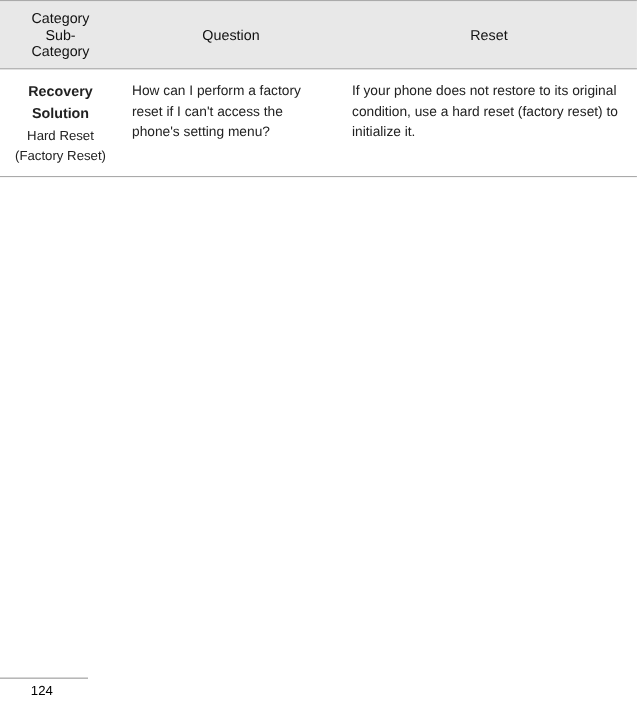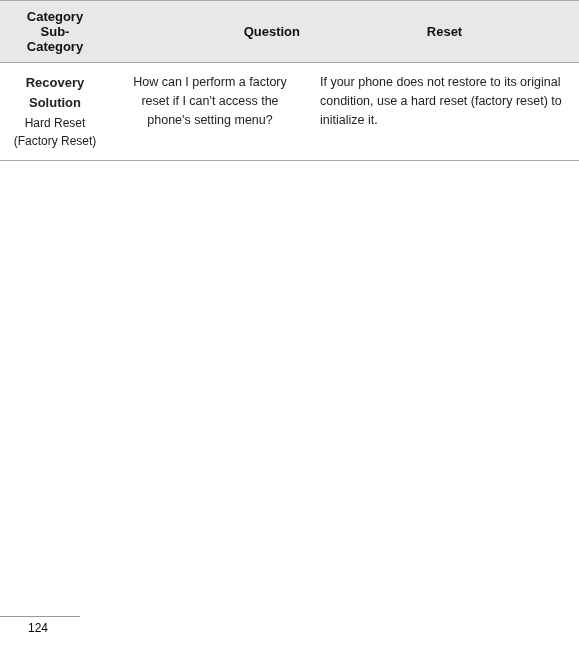--- a/index.html
+++ b/index.html
@@ -34,36 +34,36 @@
       width: 100%;
       border-collapse: collapse;
     }
 
     .header-row {
       background-color: #e8e8e8;
     }
 
     .header-row th {
       padding: 8px 10px;
-      font-weight: bold;
+      font-weight: normal;
       font-size: 13px;
       text-align: center;
       border-top: 1px solid #aaa;
       border-bottom: 1px solid #aaa;
       color: #111;
     }
 
     .header-row th.col-category {
       width: 110px;
       text-align: center;
     }
 
     .header-row th.col-question {
       width: 200px;
-      text-align: right;
+      text-align: center;
     }
 
     .header-row th.col-answer {
       text-align: center;
     }
 
     .data-row td {
       padding: 10px 10px;
       vertical-align: top;
       border-bottom: 1px solid #aaa;
@@ -87,21 +87,20 @@
 
     .category-sub {
       font-size: 12px;
       display: block;
       text-align: center;
       margin-top: 2px;
     }
 
     .col-question-cell {
       width: 200px;
-      text-align: center;
     }
 
     .col-answer-cell {
     }
 
     .page-number {
       position: absolute;
       bottom: 18px;
       left: 28px;
       font-size: 12px;

